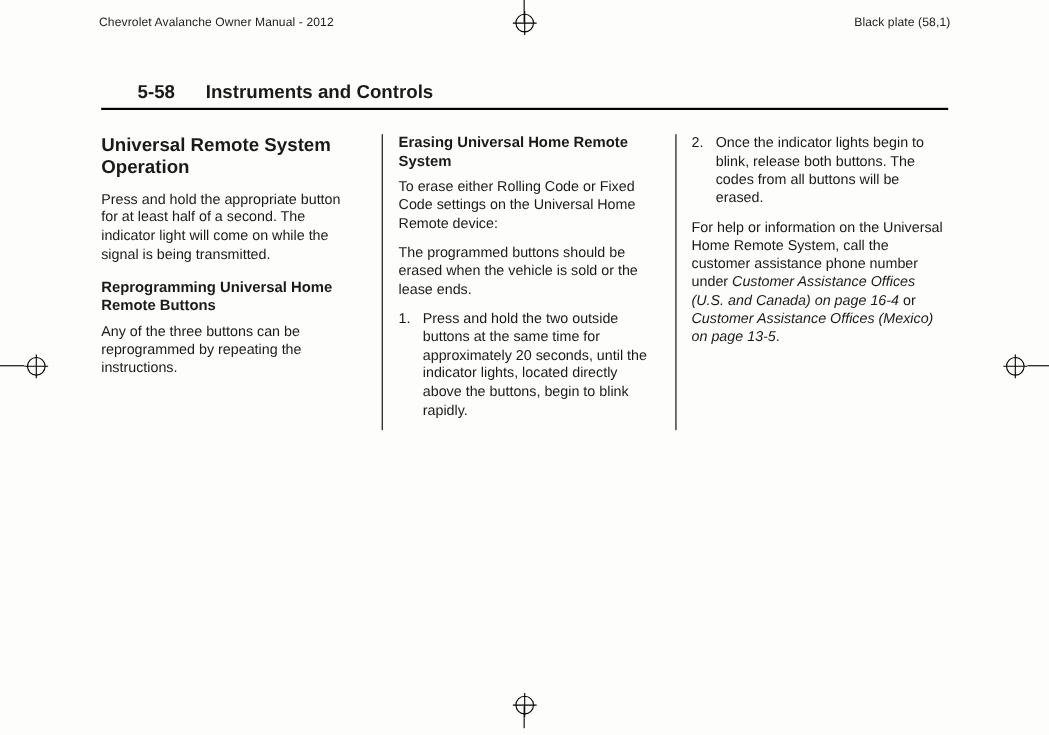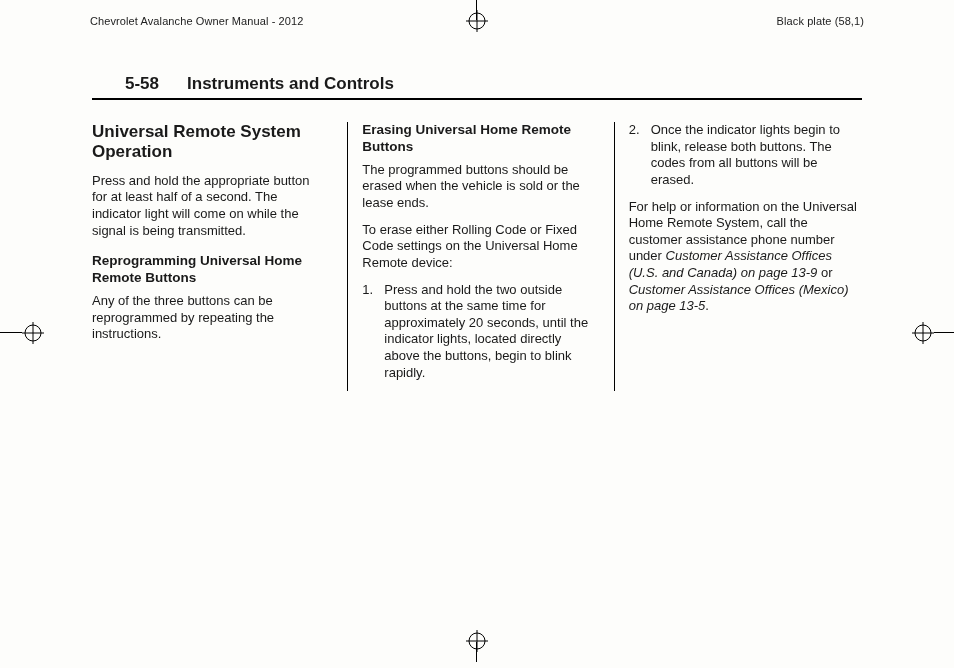--- a/index.html
+++ b/index.html
@@ -181,38 +181,38 @@
     <div class="columns">
 
       <div class="col first">
         <h2 class="section">Universal Remote System Operation</h2>
         <p>Press and hold the appropriate button for at least half of a second. The indicator light will come on while the signal is being transmitted.</p>
         <h3 class="subsection">Reprogramming Universal Home Remote Buttons</h3>
         <p>Any of the three buttons can be reprogrammed by repeating the instructions.</p>
       </div>
 
       <div class="col">
-        <h3 class="subsection" style="margin-top:0;">Erasing Universal Home Remote Buttons</h3>
+        <h3 class="subsection" style="margin-top:0;">Erasing Universal Home Remote System</h3>
+        <p>To erase either Rolling Code or Fixed Code settings on the Universal Home Remote device:</p>
         <p>The programmed buttons should be erased when the vehicle is sold or the lease ends.</p>
-        <p>To erase either Rolling Code or Fixed Code settings on the Universal Home Remote device:</p>
         <ol>
           <li>
             <span class="num">1.</span>
             <span class="txt">Press and hold the two outside buttons at the same time for approximately 20 seconds, until the indicator lights, located directly above the buttons, begin to blink rapidly.</span>
           </li>
         </ol>
       </div>
 
       <div class="col">
         <ol>
           <li>
             <span class="num">2.</span>
             <span class="txt">Once the indicator lights begin to blink, release both buttons. The codes from all buttons will be erased.</span>
           </li>
         </ol>
         <p>
-          <span>For help or information on the Universal Home Remote System, call the customer assistance phone number under </span><span class="ital">Customer Assistance Offices (U.S. and Canada) on page 13‑9</span><span> or </span><span class="ital">Customer Assistance Offices (Mexico) on page 13‑5</span><span>.</span>
+          <span>For help or information on the Universal Home Remote System, call the customer assistance phone number under </span><span class="ital">Customer Assistance Offices (U.S. and Canada) on page 16‑4</span><span> or </span><span class="ital">Customer Assistance Offices (Mexico) on page 13‑5</span><span>.</span>
         </p>
       </div>
 
     </div>
   </div>
 </div>
 
 </body></html>

